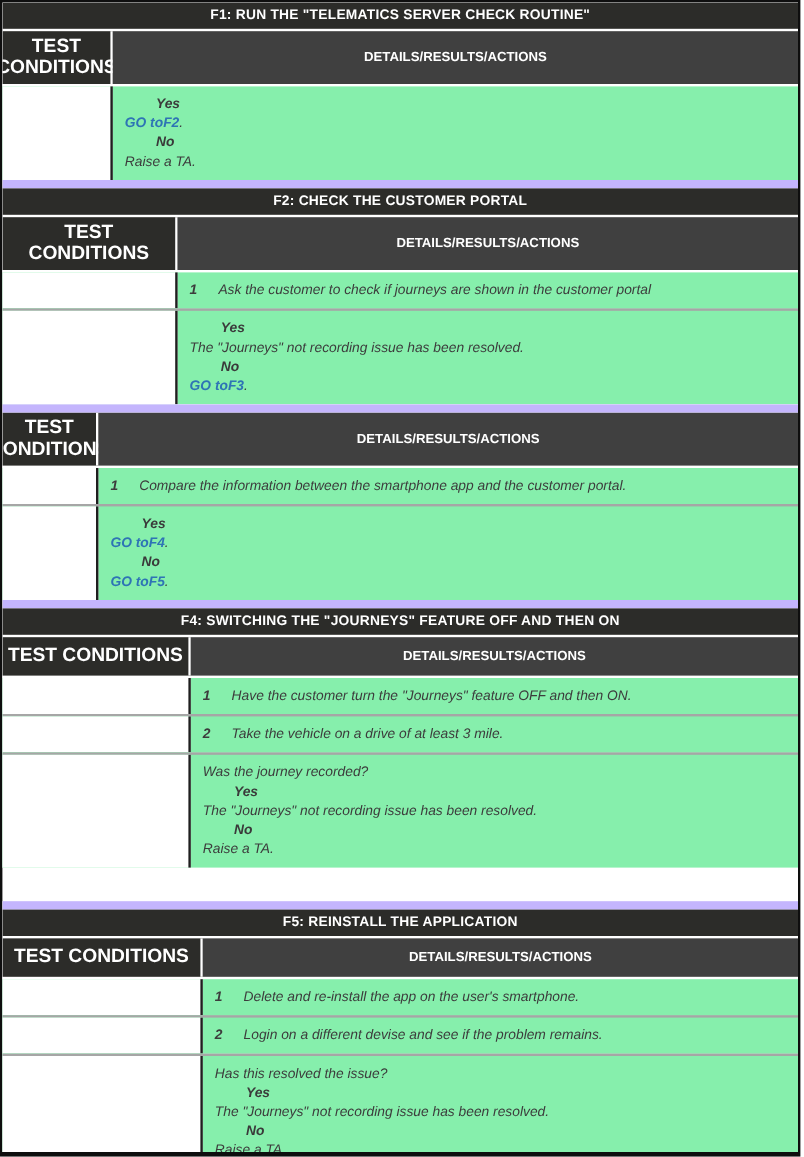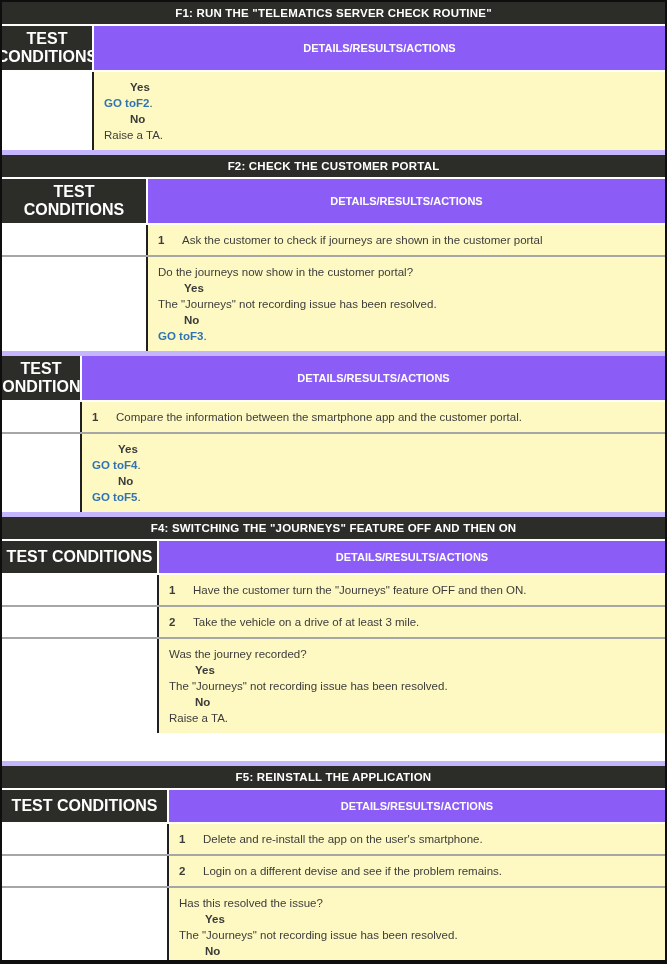--- a/index.html
+++ b/index.html
@@ -5,40 +5,40 @@
   html,body{margin:0;padding:0;background:#ffffff;}
   body{font-family:"Liberation Sans", sans-serif;}
   .doc{
     width:667px;height:964px;box-sizing:border-box;margin:0;
     display:flex;flex-direction:column;background:#ffffff;
     border-top:2px solid #0e0e0e;border-left:2px solid #0e0e0e;
     border-right:2px solid #0e0e0e;border-bottom:4px solid #0e0e0e;
     overflow:hidden;
   }
   .section{display:flex;flex-direction:column;background:#ffffff;}
-  .section + .section{border-top:5px solid #c4b5fd;}
+  .section + .section{border-top:7px solid #c4b5fd;}
   .section.grow{flex:1;margin-top:28px;}
   .sec-title{
     background:#2c2c29;color:#ffffff;font-weight:bold;font-size:11.5px;
     text-align:center;padding:5px 4px;letter-spacing:.2px;
     border-bottom:2px solid #ffffff;
   }
   .head-row{display:flex;background:#ffffff;border-bottom:2px solid #ffffff;}
   .head-row .cell-l{
     background:#2c2c29;color:#ffffff;font-weight:bold;font-size:16px;
     display:flex;align-items:center;justify-content:center;text-align:center;
     box-sizing:border-box;border-right:2px solid #ffffff;
     min-height:24px;padding:4px 2px;flex:0 0 auto;
   }
   .head-row .cell-r{
-    background:#8b5cf6;color:#ffffff;font-weight:bold;font-size:11px;
+    background:#404040;color:#ffffff;font-weight:bold;font-size:11px;
     display:flex;align-items:center;justify-content:center;text-align:right;
     min-height:24px;padding:4px 2px;flex:1;
   }
-  .body-row{display:flex;background:#fef9c3;}
+  .body-row{display:flex;background:#86efac;font-style:italic;}
   .body-row + .body-row{border-top:2px solid #a6a6a6;}
   .body-row .cell-l{
     box-sizing:border-box;flex:0 0 auto;border-right:2px solid #1f1f1f;
     background:#ffffff;
   }
   .body-row .cell-r{
     flex:1;padding:7px 10px;font-size:11.5px;color:#3c3c3c;line-height:16px;
   }
   .body-row.grow{flex:1;}
   .step{display:flex;align-items:flex-start;min-height:16px;}
@@ -80,21 +80,20 @@
         <div class="cell-r">
           <div class="step">
             <span class="num">1</span>
             <span class="step-text">Ask the customer to check if journeys are shown in the customer portal</span>
           </div>
         </div>
       </div>
       <div class="body-row">
         <div class="cell-l" style="width: 146px;"></div>
         <div class="cell-r">
-          <div class="ln plain">Do the journeys now show in the customer portal?</div>
           <div class="ln answer">Yes</div>
           <div class="ln plain">The "Journeys" not recording issue has been resolved.</div>
           <div class="ln answer">No</div>
           <div class="ln link"><a>GO toF3</a><span class="suffix">.</span></div>
         </div>
       </div>
     </div>
     <div class="section">
       <div class="head-row">
         <div class="cell-l" style="width: 80px;">TEST CONDITIONS</div>

